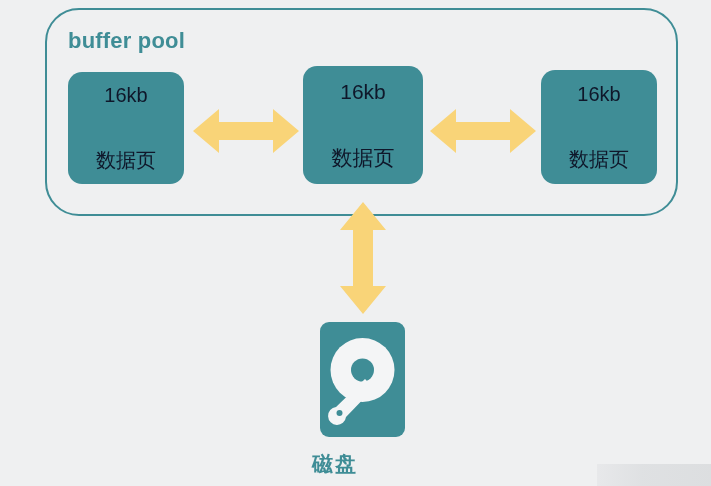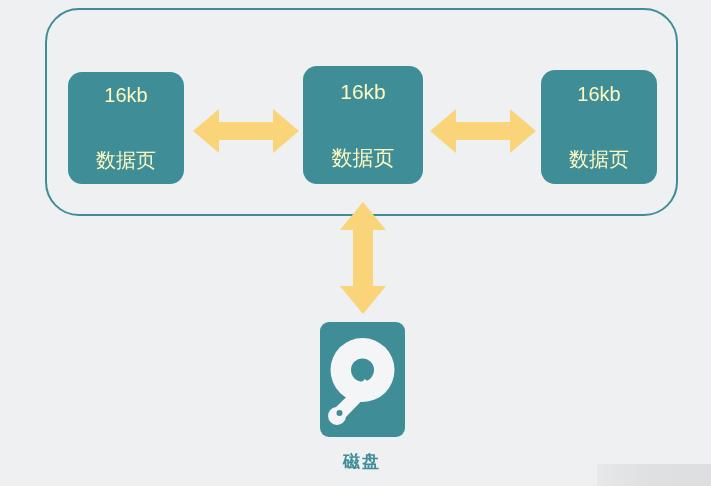--- a/index.html
+++ b/index.html
@@ -41,21 +41,21 @@
     color: #3f8d96;
     letter-spacing: 0.2px;
     white-space: nowrap;
   }
 
   
   .page-box {
     position: absolute;
     background: #3f8d96;
     border-radius: 14px;
-    color: #fef9c3;
+    color: #0f172a;
     display: flex;
     flex-direction: column;
     align-items: center;
     justify-content: center;
     line-height: 1.28;
     box-sizing: border-box;
   }
   .page-box .sz {
     font-size: 20px;
     white-space: nowrap;
@@ -85,22 +85,21 @@
     top: 322px;
     width: 85px;
     height: 115px;
   }
   
   .disk-label-wrap {
     position: absolute;
     left: 312px;
     top: 450px;
     width: 100px;
-    text-align: center;
-    font-size: 17px;
+    font-size: 21px;
     font-weight: bold;
     color: #3f8d96;
     letter-spacing: 2px;
     white-space: nowrap;
   }
 
   
   .watermark {
     position: absolute;
     left: 597px;
@@ -111,20 +110,21 @@
     opacity: 0.85;
   }
 </style>
 </head>
 <body>
 
 <div id="stage">
 
   <div class="pool-container"></div>
 
+  <div class="pool-title">buffer pool</div>
 
   <div class="page-box box-1">
     <span class="sz">16kb</span>
     <span class="pg">数据页</span>
   </div>
 
   <div class="arrow arrow-h-1">
     <svg width="106" height="46" viewBox="0 0 106 46" xmlns="http://www.w3.org/2000/svg">
       <polygon points="0,23 26,1 26,14 80,14 80,1 106,23 80,45 80,32 26,32 26,45" fill="#f9d478"></polygon>
     </svg>

